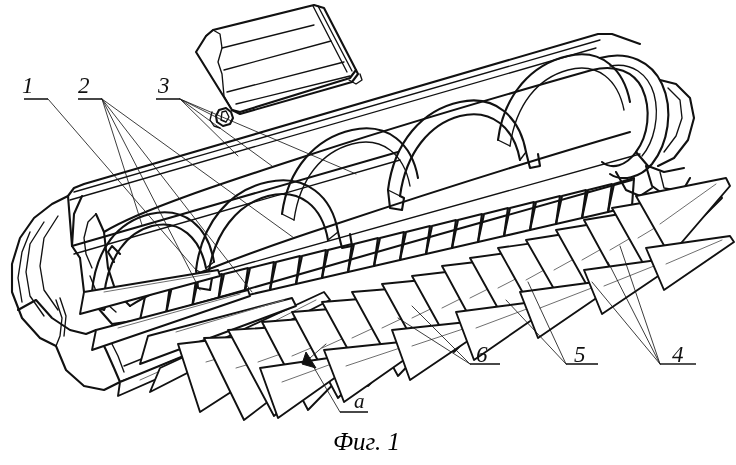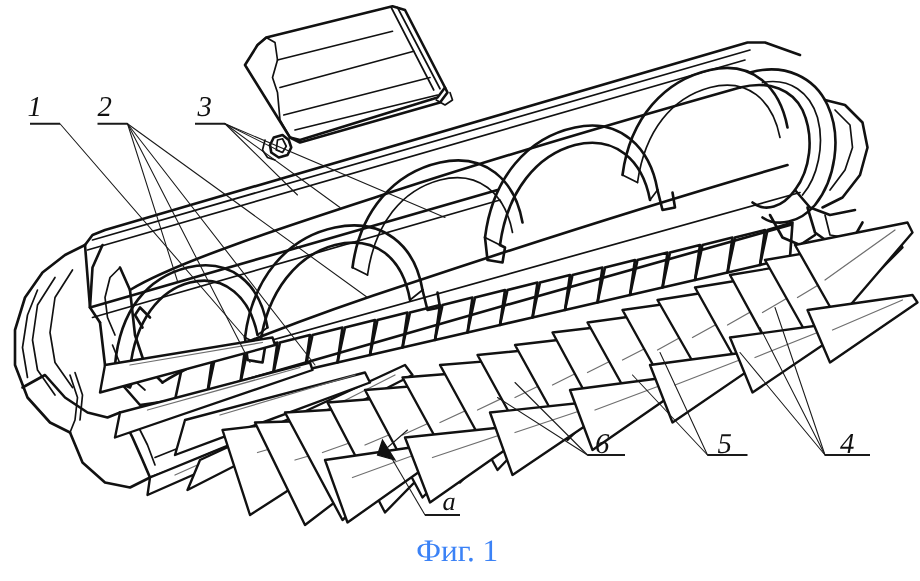--- a/index.html
+++ b/index.html
@@ -87,22 +87,23 @@
     user-select: none;
   }
   .callout.small {
     font-size: 21px;
   }
   #fig-caption {
     position: absolute;
     left: 333px;
     top: 428px;
     font-family: "Liberation Serif", serif;
+    font-style: italic;
     font-size: 25px;
-    color: #3b82f6;
+    color: #000000;
     white-space: nowrap;
     user-select: none;
   }
 </style>
 </head>
 <body>
 
 <div id="figure-root">
 
   <svg id="figure-svg" viewBox="0 0 736 465" xmlns="http://www.w3.org/2000/svg">

